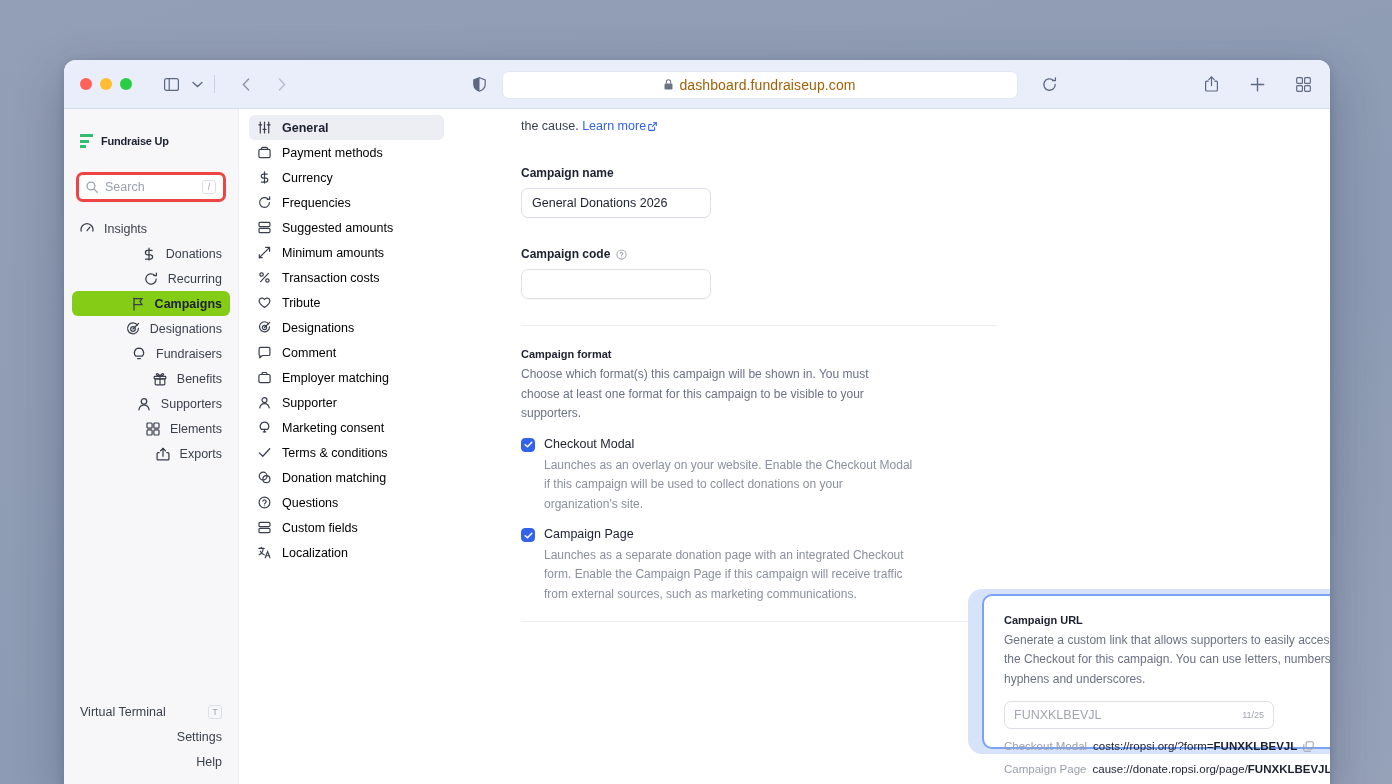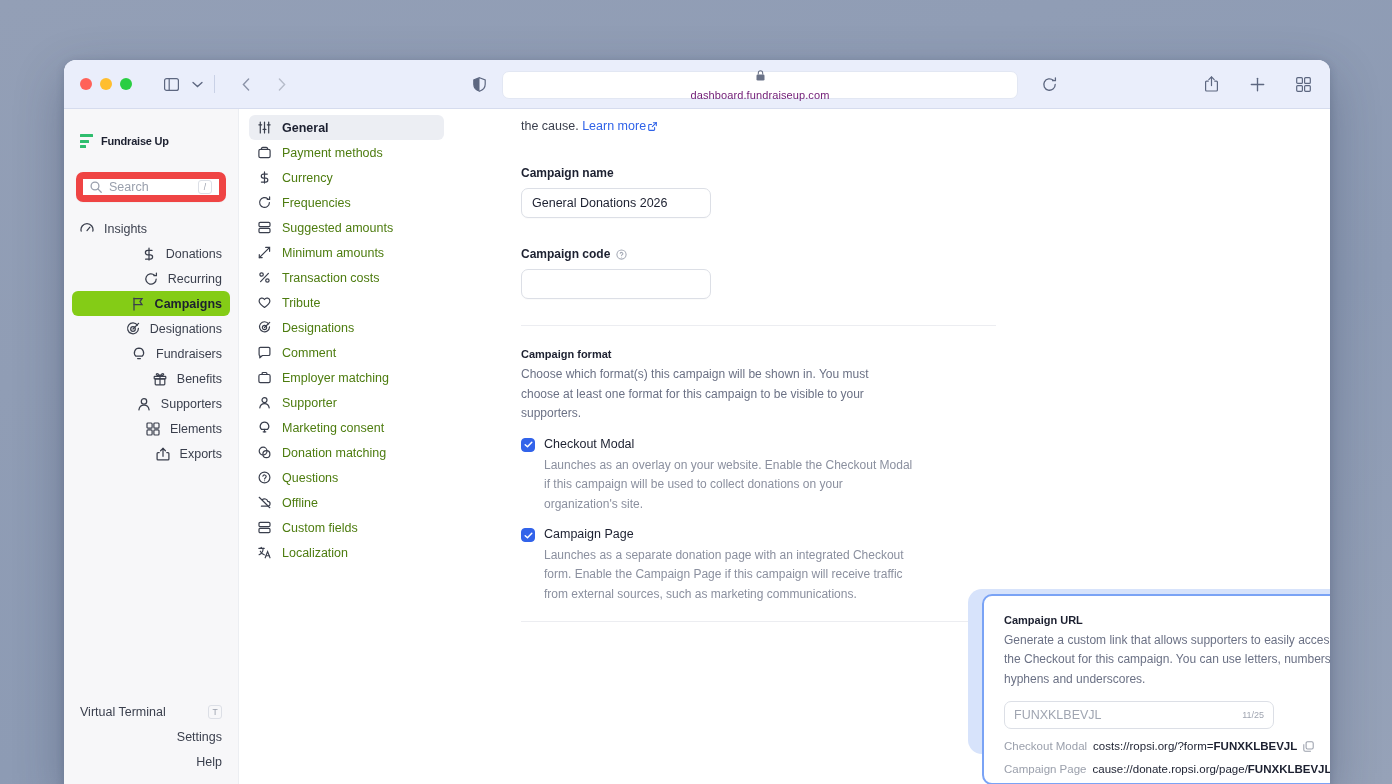--- a/index.html
+++ b/index.html
@@ -47,23 +47,22 @@
   .sep { width: 1px; height: 18px; background: #c9d1e6; margin: 0 4px; }
 
   #addressbar {
     position: absolute;
     left: 438px; width: 516px; height: 28px;
     top: 11px;
     background: #fff;
     border-radius: 7px;
     display: flex; align-items: center; justify-content: center;
     gap: 6px;
-    font-size: 11px; color: #701a75;
+    font-size: 14px; color: #a16207;
     border: 1px solid #e2e7f3;
-    flex-direction: column;
   }
   .lock { font-size: 10px; color: #6a7287; }
   #url-text { letter-spacing: .1px; }
 
   .right-icons { position: absolute; right: 14px; display: flex; align-items: center; gap: 20px; color: #5d6780; }
 
   #viewport { display: flex; height: 679px; background: #fff; }
 
   
   #sidebar {
@@ -78,21 +77,21 @@
   .logo-mark i { display: block; height: 3px; background: #2fbd6e; border-radius: .5px; }
   .logo-mark i:nth-child(1) { width: 13px; }
   .logo-mark i:nth-child(2) { width: 9px; }
   .logo-mark i:nth-child(3) { width: 6px; }
   .logo-text { font-size: 11px; font-weight: 700; color: #1c2030; letter-spacing: -.2px; }
 
   #searchbox {
     margin: 14px 12px 0 12px;
     height: 30px;
     background: #fff;
-    border: 7px solid #ef4444;
+    border: 3px solid #ef4444;
     border-radius: 7px;
     display: flex; align-items: center;
     padding: 1px 7px; gap: 7px;
     box-shadow: 0 1px 1px rgba(20,25,45,.03);
   }
   #searchbox .ph { font-size: 12.5px; color: #9aa0ad; flex: 1; }
   .kbd {
     width: 14px; height: 14px; border: 1px solid #dcdfe6; border-radius: 3px;
     font-size: 8.5px; color: #9aa0ad; display: flex; align-items: center; justify-content: center;
   }
@@ -115,21 +114,21 @@
     width: 14px; height: 14px; border: 1px solid #dcdfe6; border-radius: 3px;
     font-size: 8.5px; color: #9aa0ad; display: flex; align-items: center; justify-content: center;
   }
 
   
   #settings-col { width: 215px; flex: 0 0 215px; padding-top: 6px; background: #fff; }
   .set-item {
     height: 25px; margin: 0 10px;
     display: flex; align-items: center; gap: 11px;
     padding: 0 8px; border-radius: 6px;
-    font-size: 12.5px; color: #4d7c0f;
+    font-size: 12.5px; color: #000000;
   }
   .set-item.active { background: #eceef3; font-weight: 600; color: #1c2030; }
   .set-ico { width: 14px; height: 14px; display: flex; align-items: center; justify-content: center; color: #3a3f4d; flex: 0 0 14px; }
 
   
   #content { flex: 1; background: #fff; position: relative; padding-left: 67px; padding-top: 0; overflow: hidden; }
   .inner { width: 475px; }
 
   .intro { font-size: 12.5px; color: #3a3f4d; line-height: 1.55; padding-top: 8px; }
   .link { color: #3063e8; text-decoration: none; }
@@ -167,21 +166,21 @@
   #url-card-wrap {
     position: absolute;
     left: 514px; top: 480px;
     width: 415px; height: 165px;
     background: #d7e3fb;
     border-radius: 14px;
     z-index: 5;
   }
   #url-card {
     position: absolute; left: 14px; top: 5px;
-    width: 387px; height: 191px;
+    width: 387px; height: 155px;
     background: #fff;
     border: 2px solid #7aa3f5;
     border-radius: 10px;
     padding: 18px 20px 0 20px;
   }
   #url-card .sec-title { margin-top: 0; }
   #url-card .sec-desc { width: 346px; }
   .url-input {
     width: 270px; height: 28px; margin-top: 12px;
     border: 1px solid #dcdfe6; border-radius: 7px;
@@ -539,45 +538,44 @@
               <svg width="13" height="13" viewBox="0 0 13 13" fill="none" stroke="currentColor" stroke-width="1.2" stroke-linecap="round">
                 <path d="M6.5 1.1 a4.3 4.3 0 0 1 3.1 7.3 H3.4 A4.3 4.3 0 0 1 6.5 1.1Z"></path>
                 <line x1="5.2" y1="10.8" x2="7.8" y2="10.8"></line>
                 <line x1="6.5" y1="8.4" x2="6.5" y2="10.8"></line>
               </svg>
             </span>
           <span>Marketing consent</span>
         </div>
         <div class="set-item">
           <span class="set-ico">
+              <svg width="13" height="13" viewBox="0 0 13 13" fill="none" stroke="currentColor" stroke-width="1.3" stroke-linecap="round" stroke-linejoin="round">
+                <polyline points="1.3,6.9 4.8,10.2 11.7,2.8"></polyline>
+              </svg>
+            </span>
+          <span>Terms &amp; conditions</span>
+        </div>
+        <div class="set-item">
+          <span class="set-ico">
               <svg width="13" height="13" viewBox="0 0 13 13" fill="none" stroke="currentColor" stroke-width="1.2">
                 <circle cx="5.1" cy="5.1" r="3.9"></circle>
                 <circle cx="8.4" cy="8.2" r="3.5"></circle>
               </svg>
             </span>
           <span>Donation matching</span>
         </div>
         <div class="set-item">
           <span class="set-ico">
               <svg width="13" height="13" viewBox="0 0 13 13" fill="none" stroke="currentColor" stroke-width="1.2" stroke-linecap="round">
                 <circle cx="6.5" cy="6.5" r="5.4"></circle>
                 <path d="M4.9 5.1 a1.7 1.7 0 0 1 3.3 .5 c0 1.1 -1.6 1.4 -1.6 2.4"></path>
                 <circle cx="6.6" cy="9.8" r=".55" fill="currentColor" stroke="none"></circle>
               </svg>
             </span>
           <span>Questions</span>
-        </div>
-        <div class="set-item">
-          <span class="set-ico">
-              <svg width="13" height="13" viewBox="0 0 13 13" fill="none" stroke="currentColor" stroke-width="1.2" stroke-linecap="round">
-                <path d="M3.4 10.2 h6.1 a2.4 2.4 0 0 0 .3 -4.8 A3.5 3.5 0 0 0 4.2 3.6"></path>
-                <line x1="1.2" y1="1.3" x2="11.8" y2="11.7"></line>
-              </svg>
-            </span>
-          <span>Offline</span>
         </div>
         <div class="set-item">
           <span class="set-ico">
               <svg width="13" height="13" viewBox="0 0 13 13" fill="none" stroke="currentColor" stroke-width="1.2">
                 <rect x="1" y="1.4" width="11" height="4.3" rx="1.2"></rect>
                 <rect x="1" y="7.3" width="11" height="4.3" rx="1.2"></rect>
               </svg>
             </span>
           <span>Custom fields</span>
         </div>

